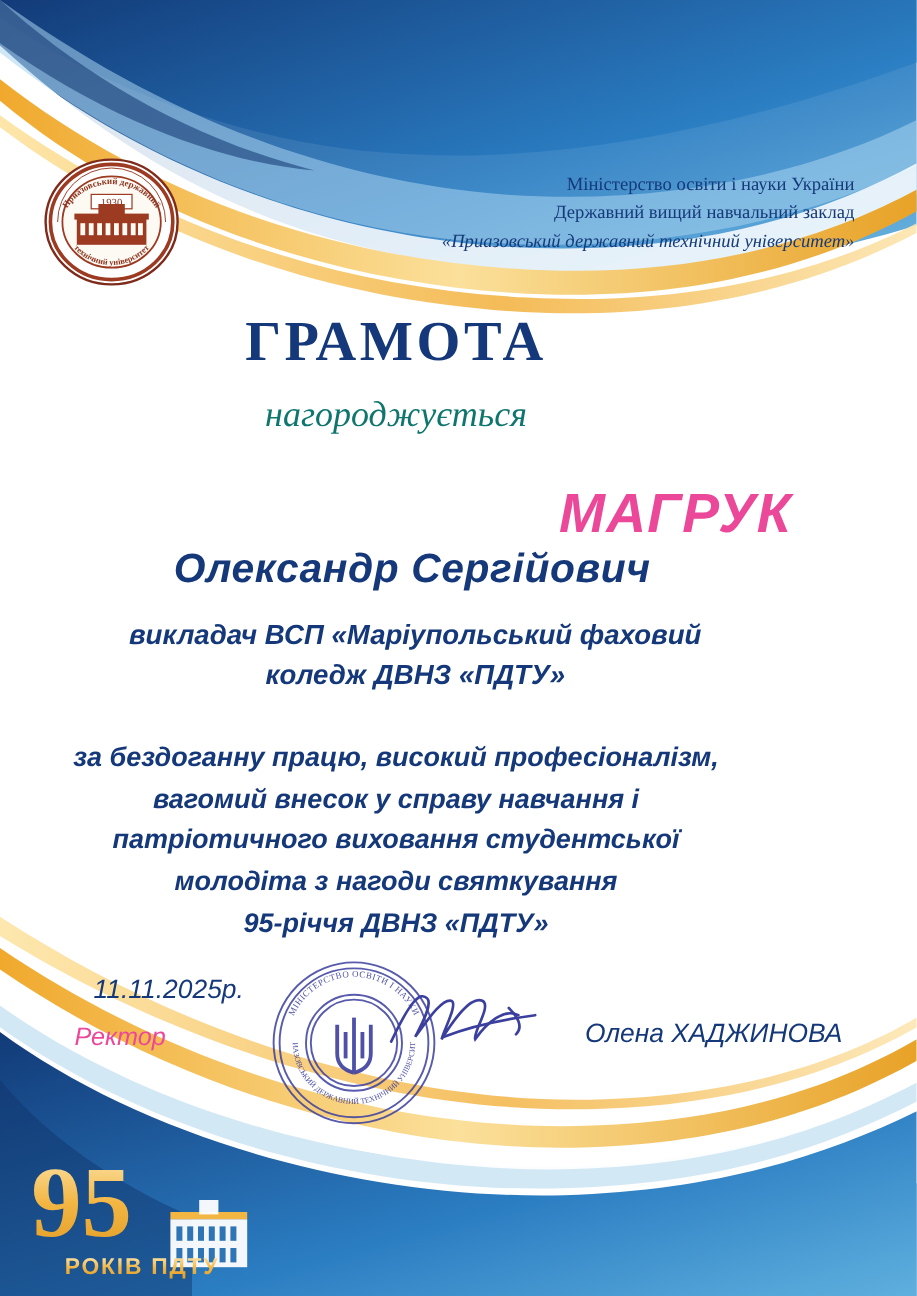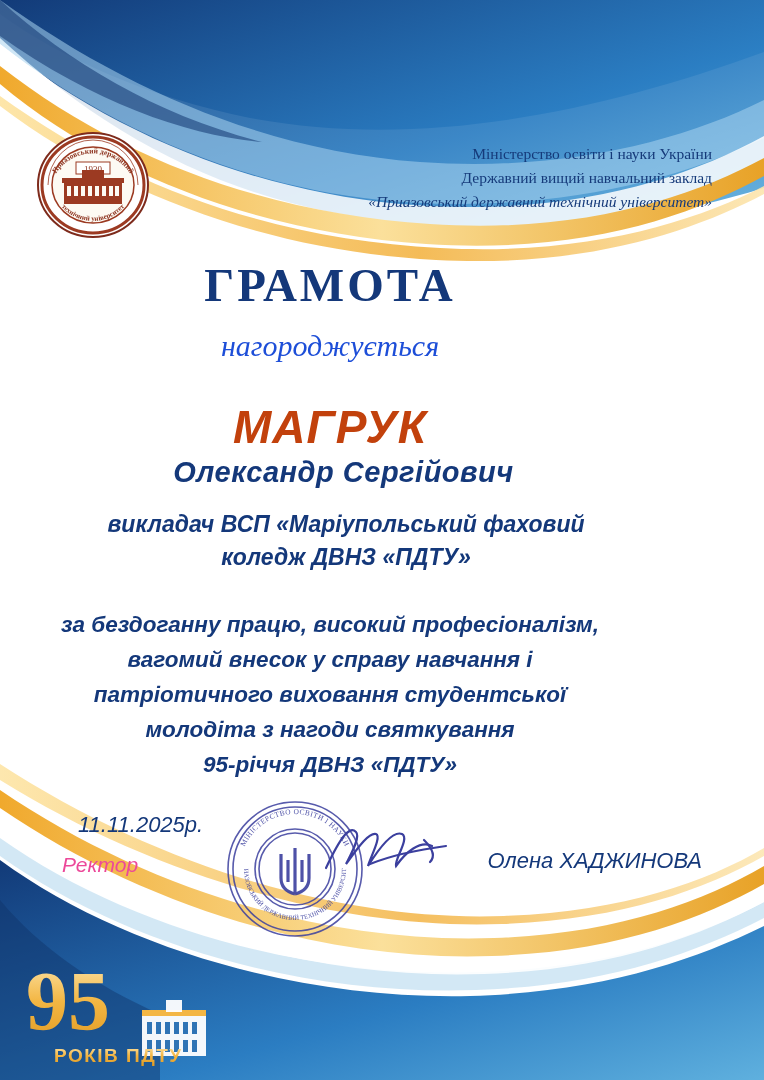--- a/index.html
+++ b/index.html
@@ -71,39 +71,40 @@
     font-weight: bold;
     font-size: 47px;
     letter-spacing: 3px;
     color: #14387a;
     line-height: 1;
   }
   .subtitle {
     font-family: "Liberation Serif", serif;
     font-style: italic;
     font-size: 30px;
-    color: #1d4ed8;
+    color: #0f766e;
     margin-top: 22px;
     line-height: 1;
   }
   .recipient-surname {
     font-family: "Liberation Sans", sans-serif;
     font-style: italic;
     font-weight: bold;
     font-size: 46px;
-    color: #c2410c;
+    color: #ec4899;
     margin-top: 42px;
     letter-spacing: 1px;
     line-height: 1.05;
+    text-align: right;
   }
   .recipient-name {
     font-family: "Liberation Sans", sans-serif;
     font-style: italic;
     font-weight: bold;
-    font-size: 29px;
+    font-size: 34px;
     color: #14387a;
     margin-top: 6px;
     letter-spacing: 0.5px;
     line-height: 1.05;
     margin-left: 27px;
   }
   .position {
     font-family: "Liberation Sans", sans-serif;
     font-style: italic;
     font-weight: bold;

